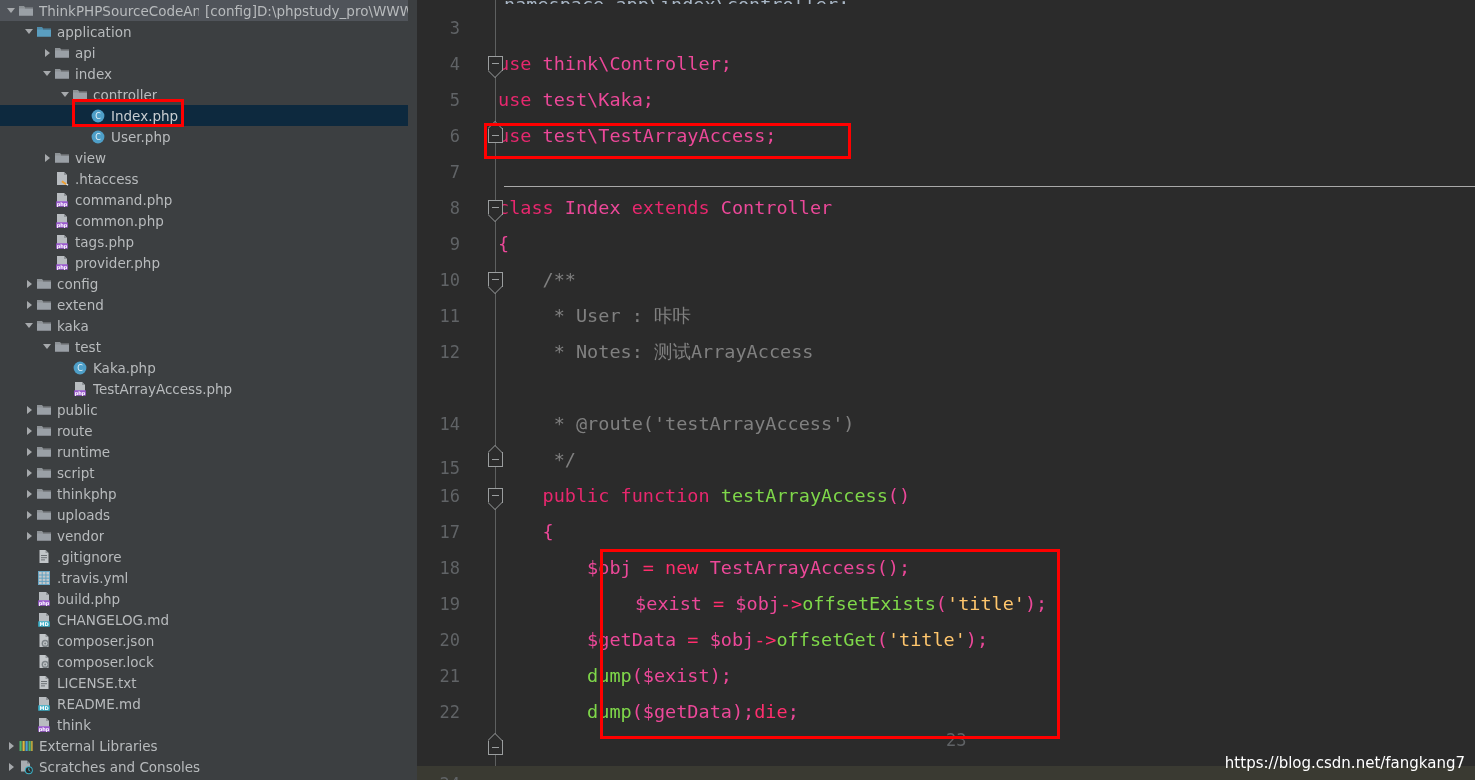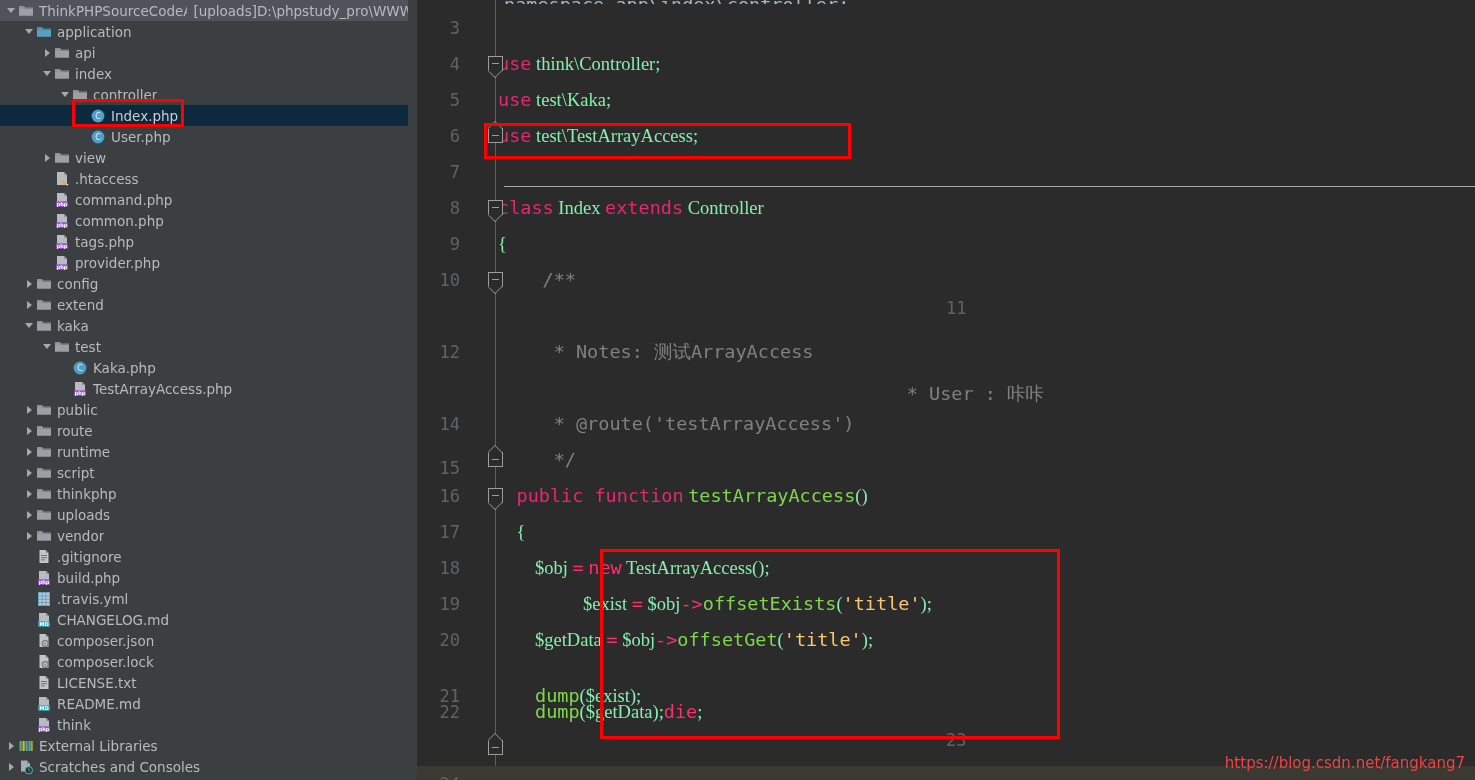--- a/index.html
+++ b/index.html
@@ -190,38 +190,38 @@
   
   .current-line {
     position: absolute;
     left: 0;
     width: 100%;
     height: 36px;
     background: #3a3a32;
   }
   .kw2 { color: #e8276e; }
   .cmt { color: #808080; }
-  .white { color: #86efac; font-family: Liberation Serif, serif; }
+  .white { color: #ec4899; }
   .magenta { color: #ff2e6d; }
   .green { color: #7fd84a; }
   .yellow { color: #ffc66d; }
 
   
   .redbox {
     position: absolute;
     border: 3px solid #ff0000;
     pointer-events: none;
     z-index: 20;
   }
 
   
   #watermark {
     position: absolute;
     right: 10px; bottom: 8px;
-    color: #ef4444;
+    color: #ffffff;
     font-size: 15px;
     font-family: "DejaVu Sans", "Liberation Sans", sans-serif;
     z-index: 15;
     white-space: nowrap;
   }
 
   
   #partial-line {
     position: absolute;
     left: 87px; top: 0;
@@ -244,21 +244,21 @@
         <div class="tree-row hovered">
           <span class="indent" style="width: 4px;"></span>
           <span class="arrow down"></span>
           <span class="ic">
             <svg width="16" height="16" viewBox="0 0 16 16">
               <path d="M1 4.2h5l1.2 1.4H15v7.2H1z" fill="#9aa0a6"></path>
               <path d="M1 3h5l1.2 1.4H15v1.2H1z" fill="#8d9296"></path>
             </svg>
           </span>
           <span class="lbl">ThinkPHPSourceCodeAnalysis</span>
-          <span class="module" style="margin-left: 6px;">[uploads]</span>
+          <span class="module" style="margin-left: 6px;">[config]</span>
           <span class="path">D:\phpstudy_pro\WWW</span>
         </div>
         <div class="tree-row">
           <span class="indent" style="width: 22px;"></span>
           <span class="arrow down"></span>
           <span class="ic">
             <svg width="16" height="16" viewBox="0 0 16 16">
               <path d="M1 4.2h5l1.2 1.4H15v7.2H1z" fill="#5a9ec0"></path>
               <path d="M1 3h5l1.2 1.4H15v1.2H1z" fill="#4e8cab"></path>
             </svg>
@@ -547,33 +547,20 @@
           <span class="ic">
             <svg width="16" height="16" viewBox="0 0 16 16">
               <path d="M3.5 1h6l3 3v10h-9z" fill="#c2c6c9"></path>
               <path d="M9.5 1l3 3h-3z" fill="#95999c"></path>
               <rect x="5" y="6" width="6" height="1" fill="#6b7074"></rect>
               <rect x="5" y="8.2" width="6" height="1" fill="#6b7074"></rect>
               <rect x="5" y="10.4" width="4" height="1" fill="#6b7074"></rect>
             </svg>
           </span>
           <span class="lbl">.gitignore</span>
-        </div>
-        <div class="tree-row">
-          <span class="indent" style="width: 22px;"></span>
-          <span class="arrow none"></span>
-          <span class="ic">
-            <svg width="16" height="16" viewBox="0 0 16 16">
-              <path d="M3 1h7l3 3v7H3z" fill="#b8bcc0"></path>
-              <path d="M10 1l3 3h-3z" fill="#8f9498"></path>
-              <rect x="2.2" y="9.2" width="11.6" height="5.6" rx="0.6" fill="#9b59d0"></rect>
-              <text x="8" y="13.6" font-size="5" font-weight="bold" font-family="DejaVu Sans, sans-serif" fill="#fff" text-anchor="middle">php</text>
-            </svg>
-          </span>
-          <span class="lbl">build.php</span>
         </div>
         <div class="tree-row">
           <span class="indent" style="width: 22px;"></span>
           <span class="arrow none"></span>
           <span class="ic">
             <svg width="16" height="16" viewBox="0 0 16 16">
               <rect x="2.5" y="1.5" width="11" height="13" fill="#c4c8cb" stroke="#6aa8c6" stroke-width="1"></rect>
               <g stroke="#5c9ec0" stroke-width="0.9">
                 <line x1="2.5" y1="5" x2="13.5" y2="5"></line>
                 <line x1="2.5" y1="8.2" x2="13.5" y2="8.2"></line>
@@ -585,20 +572,33 @@
           </span>
           <span class="lbl">.travis.yml</span>
         </div>
         <div class="tree-row">
           <span class="indent" style="width: 22px;"></span>
           <span class="arrow none"></span>
           <span class="ic">
             <svg width="16" height="16" viewBox="0 0 16 16">
               <path d="M3 1h7l3 3v7H3z" fill="#b8bcc0"></path>
               <path d="M10 1l3 3h-3z" fill="#8f9498"></path>
+              <rect x="2.2" y="9.2" width="11.6" height="5.6" rx="0.6" fill="#9b59d0"></rect>
+              <text x="8" y="13.6" font-size="5" font-weight="bold" font-family="DejaVu Sans, sans-serif" fill="#fff" text-anchor="middle">php</text>
+            </svg>
+          </span>
+          <span class="lbl">build.php</span>
+        </div>
+        <div class="tree-row">
+          <span class="indent" style="width: 22px;"></span>
+          <span class="arrow none"></span>
+          <span class="ic">
+            <svg width="16" height="16" viewBox="0 0 16 16">
+              <path d="M3 1h7l3 3v7H3z" fill="#b8bcc0"></path>
+              <path d="M10 1l3 3h-3z" fill="#8f9498"></path>
               <rect x="2.2" y="9.2" width="11.6" height="5.6" rx="0.6" fill="#3ab0c8"></rect>
               <text x="8" y="13.6" font-size="5" font-weight="bold" font-family="DejaVu Sans, sans-serif" fill="#fff" text-anchor="middle">MD</text>
             </svg>
           </span>
           <span class="lbl">CHANGELOG.md</span>
         </div>
         <div class="tree-row">
           <span class="indent" style="width: 22px;"></span>
           <span class="arrow none"></span>
           <span class="ic">
@@ -741,21 +741,21 @@
           <span class="lnum">9</span>
           <span class="foldcol"></span>
           <span class="code"><span class="white">{</span></span>
         </div>
         <div class="line" style="top: 262px;">
           <span class="lnum">10</span>
           <span class="foldcol"></span>
           <span class="code"><span class="cmt">    /**</span></span>
         </div>
         <div class="fold-marker open" style="top: 272px;"></div>
-        <div class="line" style="top: 298px; flex-direction: column;">
+        <div class="line" style="top: 298px;">
           <span class="lnum">11</span>
           <span class="foldcol"></span>
           <span class="code"><span class="cmt">     * User : 咔咔</span></span>
         </div>
         <div class="line" style="top: 334px;">
           <span class="lnum">12</span>
           <span class="foldcol"></span>
           <span class="code"><span class="cmt">     * Notes: 测试ArrayAccess</span></span>
         </div>
         <div class="line" style="top: 406px;">
@@ -788,21 +788,21 @@
         <div class="line" style="top: 586px; gap: 24px;">
           <span class="lnum">19</span>
           <span class="foldcol"></span>
           <span class="code"><span class="white">        $exist </span><span class="magenta">=</span><span class="white"> $obj</span><span class="magenta">-&gt;</span><span class="green">offsetExists</span><span class="white">(</span><span class="yellow">'title'</span><span class="white">);</span></span>
         </div>
         <div class="line" style="top: 622px;">
           <span class="lnum">20</span>
           <span class="foldcol"></span>
           <span class="code"><span class="white">        $getData </span><span class="magenta">=</span><span class="white"> $obj</span><span class="magenta">-&gt;</span><span class="green">offsetGet</span><span class="white">(</span><span class="yellow">'title'</span><span class="white">);</span></span>
         </div>
-        <div class="line" style="top: 658px; margin-top: 20px;">
+        <div class="line" style="top: 658px;">
           <span class="lnum">21</span>
           <span class="foldcol"></span>
           <span class="code"><span class="white">        </span><span class="green">dump</span><span class="white">($exist);</span></span>
         </div>
         <div class="line" style="top: 694px;">
           <span class="lnum">22</span>
           <span class="foldcol"></span>
           <span class="code"><span class="white">        </span><span class="green">dump</span><span class="white">($getData);</span><span class="magenta">die</span><span class="white">;</span></span>
         </div>
         <div class="line" style="top: 730px; flex-direction: column;">

